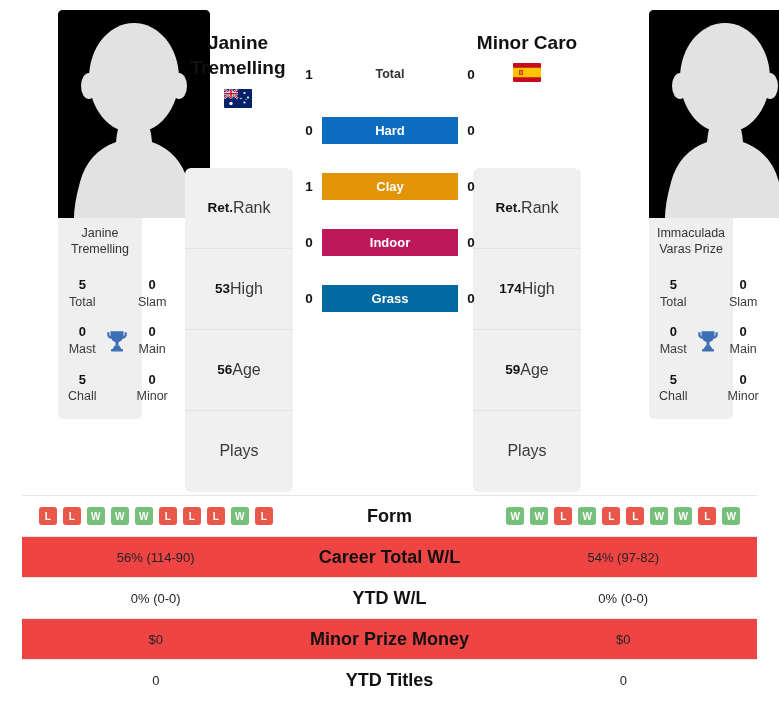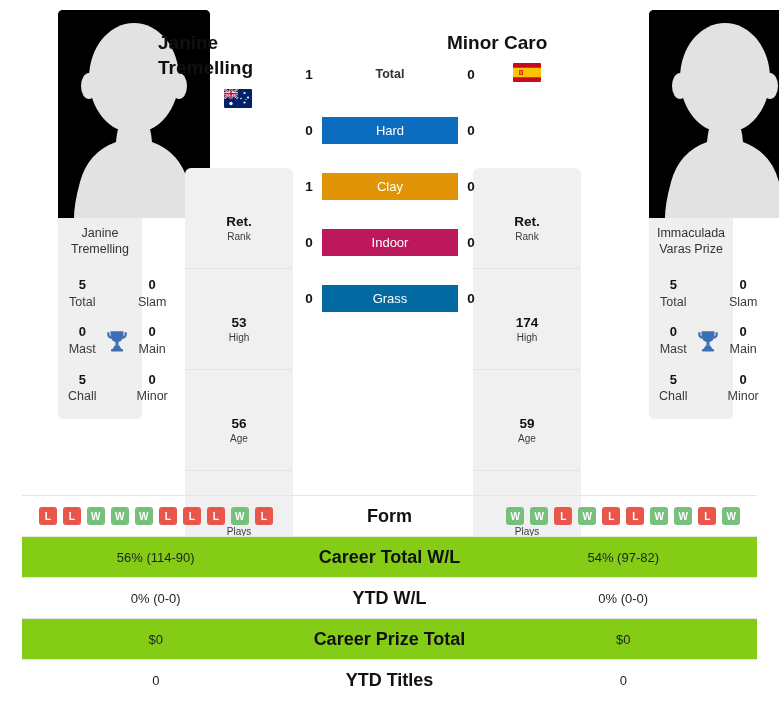--- a/index.html
+++ b/index.html
@@ -91,43 +91,43 @@
     width: 108px;
     background: #f0f0f0;
     border-radius: 6px;
     overflow: hidden;
   }
   .rank-col.left  { left: 185px; }
   .rank-col.right { left: 473px; }
   .rank-cell {
     height: 81px;
     display: flex;
-    flex-direction: column;
+    flex-direction: row;
     align-items: center;
     justify-content: center;
     line-height: 1.3;
     border-bottom: 1px solid #e3e3e3;
-    margin-top: 20px;
   }
   .rank-cell:last-child { border-bottom: none; }
   .rank-cell .num {
     font-size: 13.5px;
     font-weight: bold;
     color: #111;
   }
   .rank-cell .lbl {
-    font-size: 10px;
+    font-size: 16px;
     color: #3a3a3a;
   }
 
   
   .name-block {
     position: absolute;
     top: 30px;
     width: 160px;
+    text-align: center;
   }
   .name-block.left  { left: 158px; }
   .name-block.right { left: 447px; }
   .player-name {
     font-size: 19px;
     font-weight: bold;
     line-height: 1.33;
     color: #111;
   }
   .flag {
@@ -160,39 +160,39 @@
     color: #111;
     flex: none;
   }
   .bar {
     flex: 1;
     height: 27px;
     display: flex;
     align-items: center;
     justify-content: center;
     font-size: 13px;
-    font-weight: normal;
+    font-weight: bold;
     color: #ffffff;
   }
   .bar.plain {
     color: #333;
     font-size: 12.5px;
     font-weight: bold;
     background: transparent;
   }
 
   
   .table { position: absolute; top: 495px; left: 22px; width: 735px; }
   .trow {
     display: flex;
     align-items: center;
     height: 41px;
     border-top: 1px solid #e6e6e6;
   }
-  .trow.shaded { background: #84cc16; }
+  .trow.shaded { background: #ef4444; }
   .tside {
     flex: 1;
     display: flex;
     align-items: center;
     justify-content: center;
     gap: 4px;
     font-size: 13px;
     color: #242424;
   }
   .tlabel {
@@ -467,21 +467,21 @@
         <div class="tlabel">Career Total W/L</div>
         <div class="tside">54% (97-82)</div>
       </div>
       <div class="trow">
         <div class="tside">0% (0-0)</div>
         <div class="tlabel">YTD W/L</div>
         <div class="tside">0% (0-0)</div>
       </div>
       <div class="trow shaded">
         <div class="tside">$0</div>
-        <div class="tlabel">Career Prize Total</div>
+        <div class="tlabel">Minor Prize Money</div>
         <div class="tside">$0</div>
       </div>
       <div class="trow">
         <div class="tside">0</div>
         <div class="tlabel">YTD Titles</div>
         <div class="tside">0</div>
       </div>
     </div>
 
 </div>

